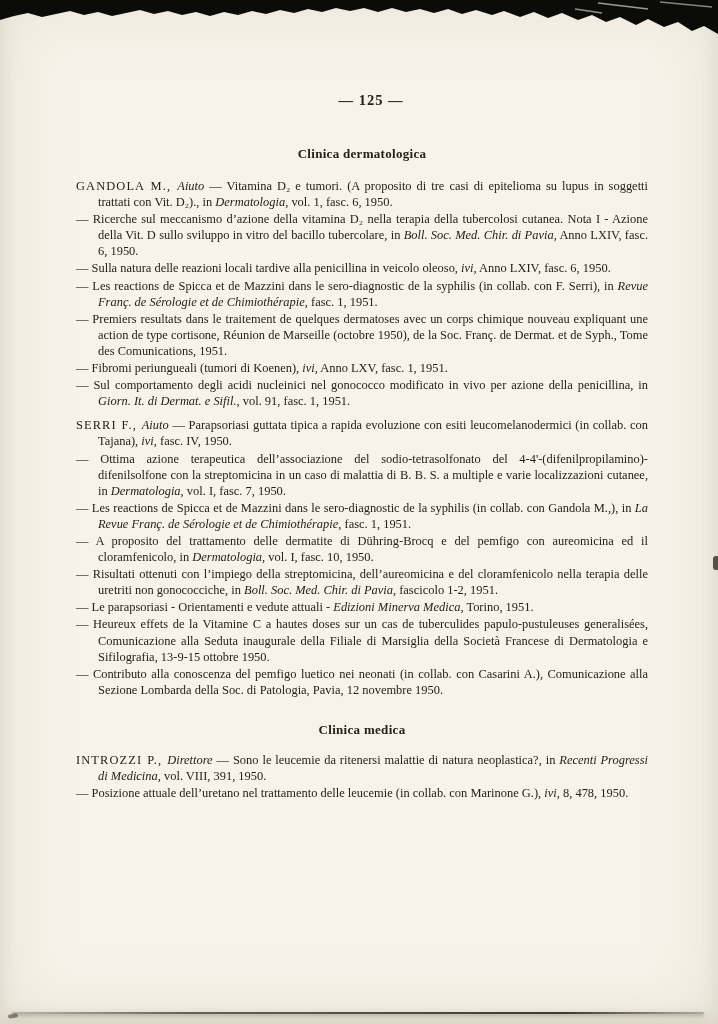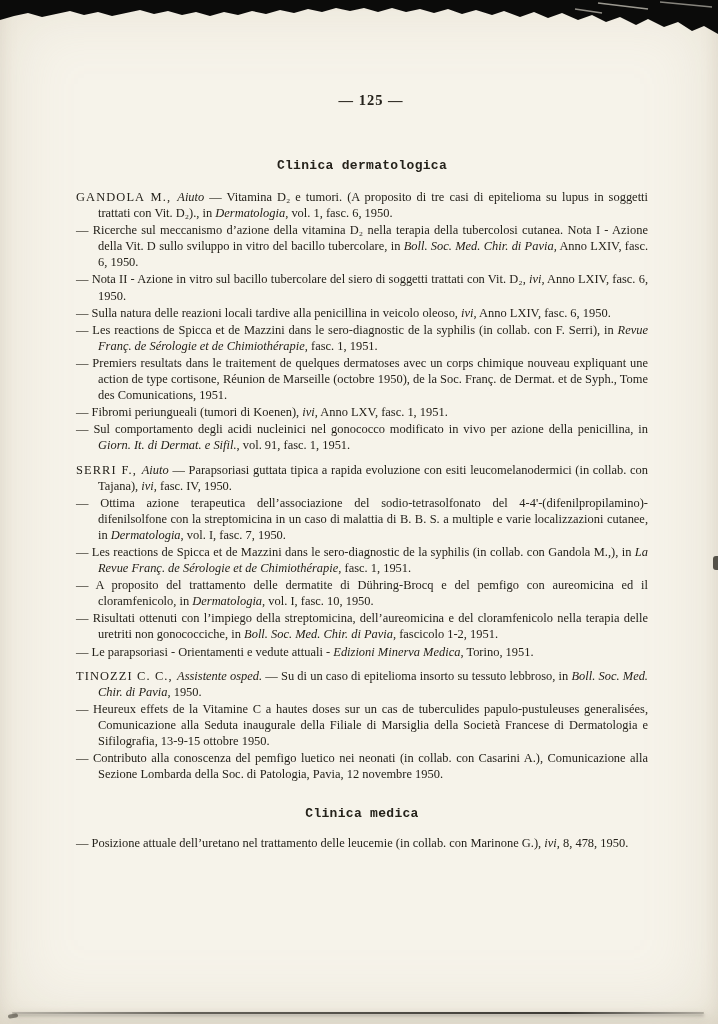--- a/index.html
+++ b/index.html
@@ -16,21 +16,21 @@
   .torn-top{position:absolute;top:0;left:0;display:block}
   .page-number{
     position:absolute;top:92px;left:12px;width:100%;
     text-align:center;font-weight:bold;font-size:14.5px;letter-spacing:1px;
   }
   .content{
     position:absolute;top:146px;left:76px;width:572px;
   }
   .section-heading{
     text-align:center;font-weight:bold;font-size:13px;
-    margin:12px 0 16px 0;letter-spacing:.3px;font-family:Liberation Mono, monospace;
+    margin:0 0 16px 0;letter-spacing:.3px;
   }
   .section-heading.later{margin-top:24px;margin-bottom:14px;}
   .entry{
     margin:1px 0 0 0;
     font-size:12.45px;line-height:16.1px;
     text-align:justify;
     padding-left:22px;text-indent:-22px;
   }
   .entry.group-start{margin-top:8px;}
   .it{font-style:italic;}
@@ -60,36 +60,35 @@
     <line x1="598" y1="3" x2="648" y2="9" stroke="#d9d5c9" stroke-width="1.6" opacity="0.7"></line>
     <line x1="660" y1="2" x2="712" y2="7" stroke="#d9d5c9" stroke-width="1.4" opacity="0.6"></line>
   </svg>
 
   <div class="page-number">— 125 —</div>
 
   <div class="content">
       <h2 class="section-heading">Clinica dermatologica</h2>
       <p class="entry group-start"><span class="au">GANDOLA M., </span><span class="it">Aiuto</span><span> — Vitamina D₂ e tumori. (A proposito di tre casi di epitelioma su lupus in soggetti trattati con Vit. D₂)., in </span><span class="it">Dermatologia</span><span>, vol. 1, fasc. 6, 1950.</span></p>
       <p class="entry"><span>— Ricerche sul meccanismo d’azione della vitamina D₂ nella terapia della tubercolosi cutanea. Nota I - Azione della Vit. D sullo sviluppo in vitro del bacillo tubercolare, in </span><span class="it">Boll. Soc. Med. Chir. di Pavia,</span><span> Anno LXIV, fasc. 6, 1950.</span></p>
-      <p class="entry"><span>— Nota II - Azione in vitro sul bacillo tubercolare del siero di soggetti trattati con Vit. D₂, </span><span class="it">ivi</span><span>, Anno LXIV, fasc. 6, 1950.</span></p>
       <p class="entry"><span>— Sulla natura delle reazioni locali tardive alla penicillina in veicolo oleoso, </span><span class="it">ivi</span><span>, Anno LXIV, fasc. 6, 1950.</span></p>
       <p class="entry"><span>— Les reactions de Spicca et de Mazzini dans le sero-diagnostic de la syphilis (in collab. con F. Serri), in </span><span class="it">Revue Franç. de Sérologie et de Chimiothérapie</span><span>, fasc. 1, 1951.</span></p>
       <p class="entry"><span>— Premiers resultats dans le traitement de quelques dermatoses avec un corps chimique nouveau expliquant une action de type cortisone, Réunion de Marseille (octobre 1950), de la Soc. Franç. de Dermat. et de Syph., Tome des Comunications, 1951.</span></p>
       <p class="entry"><span>— Fibromi periungueali (tumori di Koenen), </span><span class="it">ivi</span><span>, Anno LXV, fasc. 1, 1951.</span></p>
       <p class="entry"><span>— Sul comportamento degli acidi nucleinici nel gonococco modificato in vivo per azione della penicillina, in </span><span class="it">Giorn. It. di Dermat. e Sifil.</span><span>, vol. 91, fasc. 1, 1951.</span></p>
       <p class="entry group-start"><span class="au">SERRI F., </span><span class="it">Aiuto</span><span> — Parapsoriasi guttata tipica a rapida evoluzione con esiti leucomelanodermici (in collab. con Tajana), </span><span class="it">ivi</span><span>, fasc. IV, 1950.</span></p>
       <p class="entry"><span>— Ottima azione terapeutica dell’associazione del sodio-tetrasolfonato del 4-4'-(difenilpropilamino)-difenilsolfone con la streptomicina in un caso di malattia di B. B. S. a multiple e varie localizzazioni cutanee, in </span><span class="it">Dermatologia</span><span>, vol. I, fasc. 7, 1950.</span></p>
       <p class="entry"><span>— Les reactions de Spicca et de Mazzini dans le sero-diagnostic de la syphilis (in collab. con Gandola M.,), in </span><span class="it">La Revue Franç. de Sérologie et de Chimiothérapie</span><span>, fasc. 1, 1951.</span></p>
       <p class="entry"><span>— A proposito del trattamento delle dermatite di Dühring-Brocq e del pemfigo con aureomicina ed il cloramfenicolo, in </span><span class="it">Dermatologia</span><span>, vol. I, fasc. 10, 1950.</span></p>
       <p class="entry"><span>— Risultati ottenuti con l’impiego della streptomicina, dell’aureomicina e del cloramfenicolo nella terapia delle uretriti non gonococciche, in </span><span class="it">Boll. Soc. Med. Chir. di Pavia</span><span>, fascicolo 1-2, 1951.</span></p>
       <p class="entry"><span>— Le parapsoriasi - Orientamenti e vedute attuali - </span><span class="it">Edizioni Minerva Medica</span><span>, Torino, 1951.</span></p>
-      <p class="entry group-start"><span class="au">TINOZZI C. C., </span><span class="it">Assistente osped.</span><span> — Su di un caso di epitelioma insorto su tessuto lebbroso, in </span><span class="it">Boll. Soc. Med. Chir. di Pavia</span><span>, 1950.</span></p>
       <p class="entry"><span>— Heureux effets de la Vitamine C a hautes doses sur un cas de tuberculides papulo-pustuleuses generalisées, Comunicazione alla Seduta inaugurale della Filiale di Marsiglia della Società Francese di Dermatologia e Sifilografia, 13-9-15 ottobre 1950.</span></p>
       <p class="entry"><span>— Contributo alla conoscenza del pemfigo luetico nei neonati (in collab. con Casarini A.), Comunicazione alla Sezione Lombarda della Soc. di Patologia, Pavia, 12 novembre 1950.</span></p>
       <h2 class="section-heading later">Clinica medica</h2>
+      <p class="entry group-start"><span class="au">INTROZZI P., </span><span class="it">Direttore</span><span> — Sono le leucemie da ritenersi malattie di natura neoplastica?, in </span><span class="it">Recenti Progressi di Medicina</span><span>, vol. VIII, 391, 1950.</span></p>
       <p class="entry"><span>— Posizione attuale dell’uretano nel trattamento delle leucemie (in collab. con Marinone G.), </span><span class="it">ivi</span><span>, 8, 478, 1950.</span></p>
     </div>
 
   <div class="edge-mark"></div>
   <div class="corner-speck"></div>
   <div class="bottom-line"></div>
 
 </div>
 
 </body></html>

